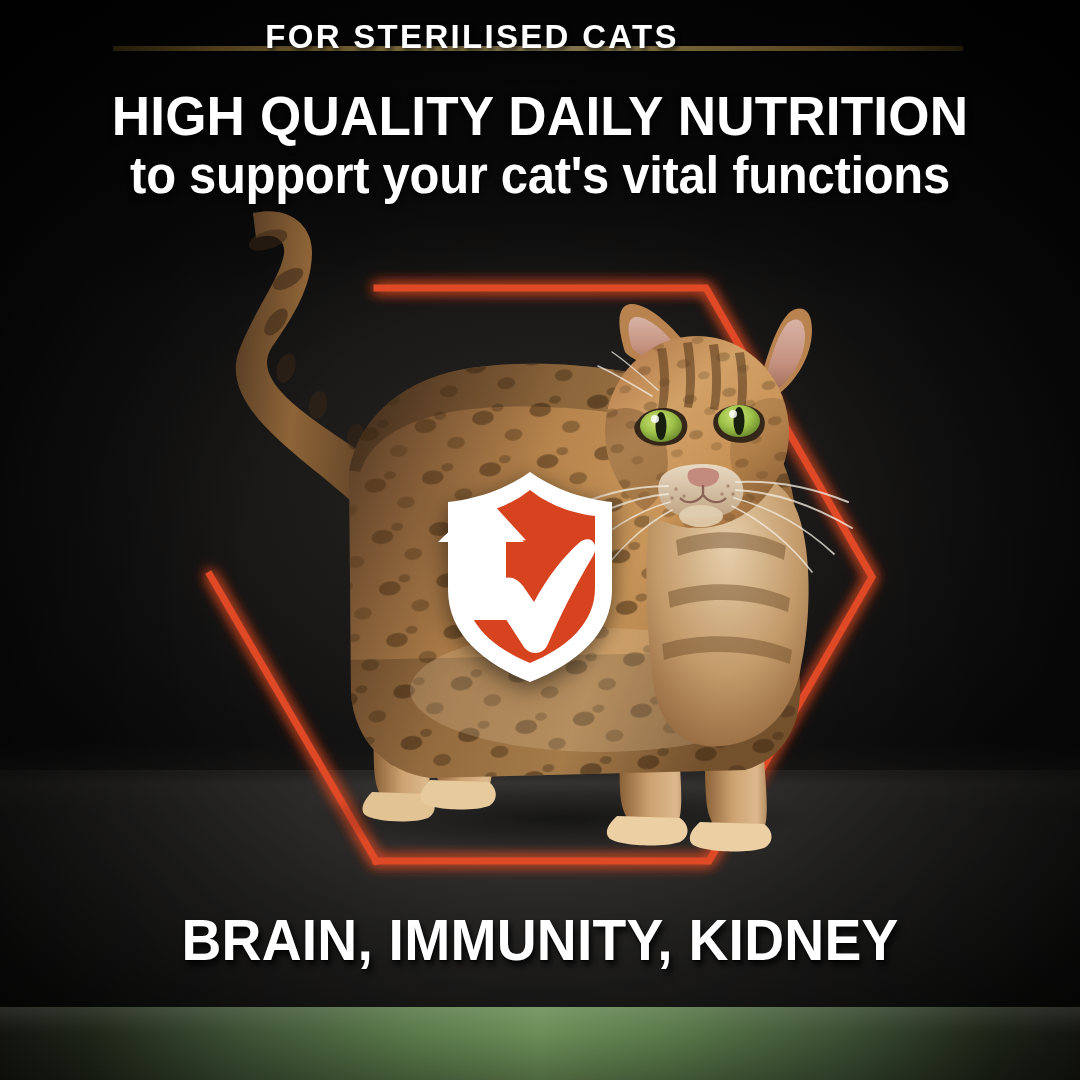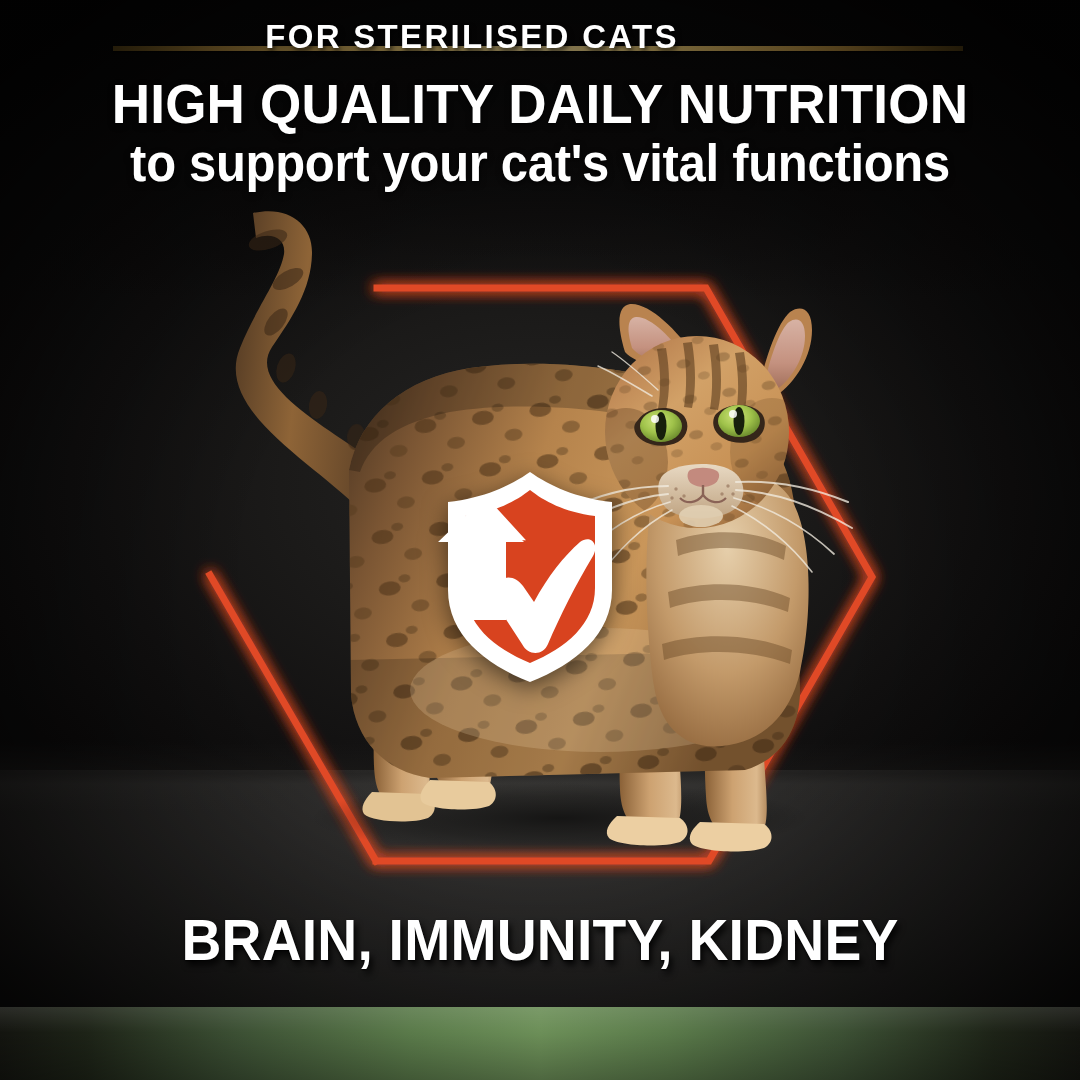--- a/index.html
+++ b/index.html
@@ -52,21 +52,21 @@
     position: absolute;
     left: 113px; top: 46px;
     width: 850px; height: 5px;
     background: linear-gradient(90deg,#8a6a24 0%, #c79b45 12%, #e8c977 38%, #f0d894 50%, #e3c370 64%, #c49742 86%, #7d5f20 100%);
     box-shadow: 0 1px 2px rgba(0,0,0,.8);
   }
 
   
   .headline-block {
     position: absolute;
-    left: 0; top: 74px; width: 1080px;
+    left: 0; top: 86px; width: 1080px;
     text-align: center;
     z-index: 6;
   }
   .headline {
     display: block;
     color: #ffffff;
     font-size: 55px;
     line-height: 60px;
     font-weight: 700;
     letter-spacing: 0.2px;

